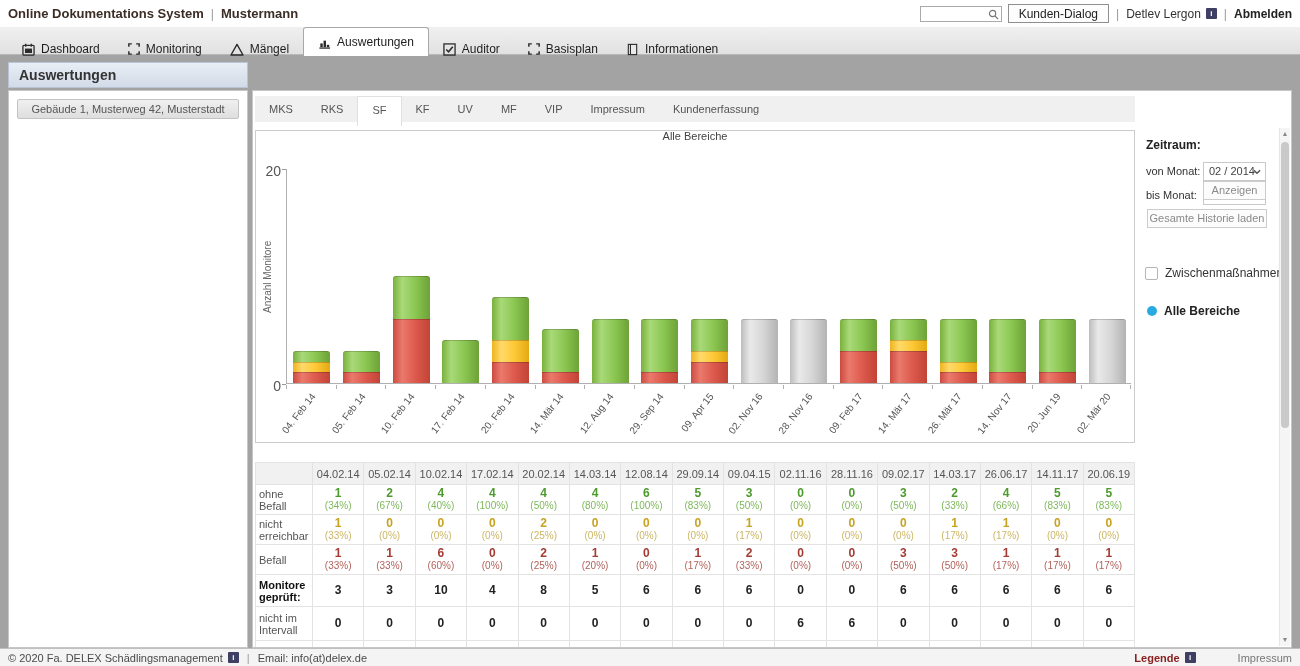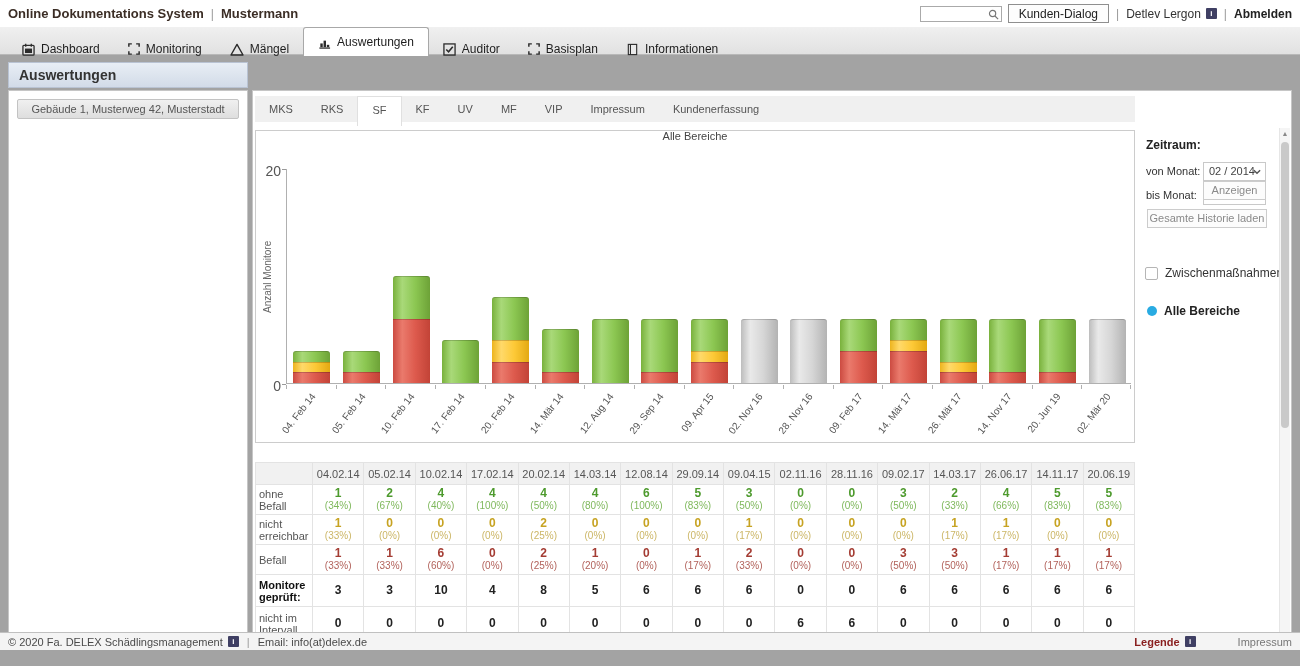--- a/index.html
+++ b/index.html
@@ -108,21 +108,21 @@
   .val { display:block; font-weight:bold; font-size:12px; line-height:13px; }
   .pct { display:block; font-size:10px; line-height:12px; }
   tr.green td { height:30px; }  tr.green .val { color:#4d9a2d; } tr.green .pct { color:#7fb85c; }
   tr.yellow td { height:30px; } tr.yellow .val { color:#c7a322; } tr.yellow .pct { color:#ccb666; }
   tr.red td { height:30px; }    tr.red .val { color:#a43c33; }   tr.red .pct { color:#b2625b; }
   tr.bold td { height:32px; }   tr.bold .rowlabel { font-weight:bold; color:#111; } tr.bold .val { color:#222; }
   tr.plain td { height:34px; }  tr.plain .val { color:#222; }
   tr.partial td { height:14px; }
 
   
-  .pfooter { position:absolute; bottom:16px; left:0; right:0; height:18px; background:#f4f4f4; border-top:1px solid #c0c0c0;
+  .pfooter { position:absolute; bottom:0; left:0; right:0; height:18px; background:#f4f4f4; border-top:1px solid #c0c0c0;
              display:flex; align-items:center; justify-content:space-between; padding:0 8px; font-size:11px; color:#4a4a4a; }
   .pfooter .left, .pfooter .right { display:flex; align-items:center; }
   .legende { font-weight:bold; color:#8a2020; }
   .impressum { color:#777; margin-left:42px; }
 </style>
 </head>
 <body>
 
 <div class="page">
 

